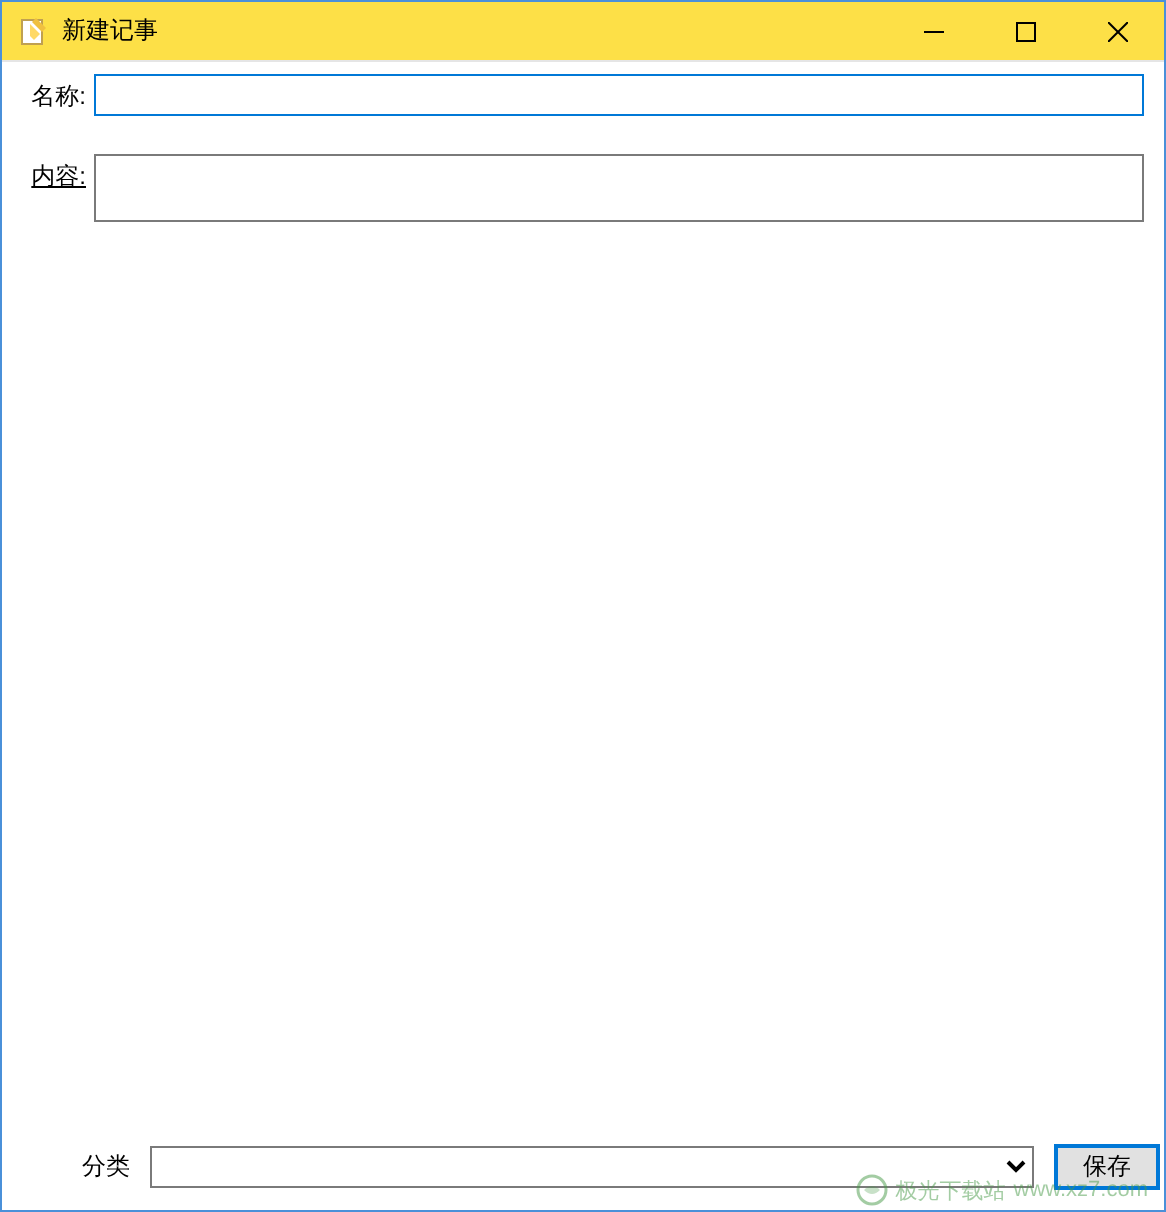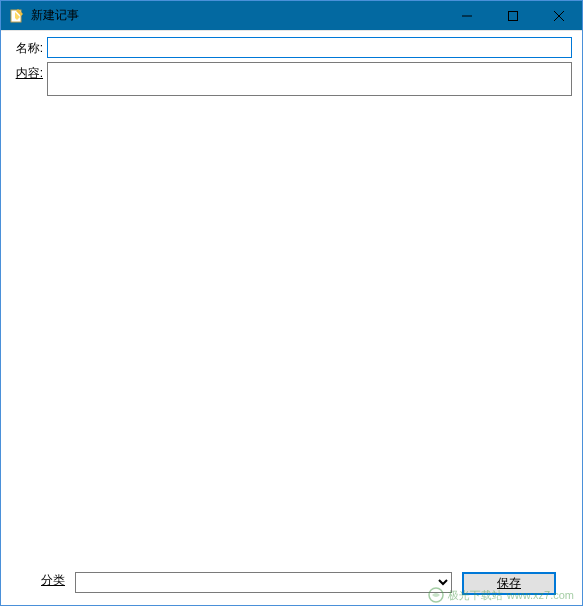--- a/index.html
+++ b/index.html
@@ -20,21 +20,21 @@
       width: 583px;
       height: 606px;
       border: 1px solid #4a90d9;
       background: #fff;
       display: flex;
       flex-direction: column;
       position: relative;
     }
     .titlebar {
       height: 30px;
-      background: #0369a1;
+      background: #fde047;
       display: flex;
       align-items: center;
       padding-left: 8px;
       border-bottom: 1px solid #e5e5e5;
     }
     .title-icon {
       width: 16px;
       height: 16px;
       display: inline-flex;
       align-items: center;
@@ -72,20 +72,21 @@
     .menu-item {
       padding: 2px 8px;
       cursor: pointer;
       font-size: 12px;
     }
     .form-area {
       flex: 1;
       display: flex;
       flex-direction: column;
       padding: 6px 10px 6px 10px;
+      gap: 15px;
     }
     .form-row {
       display: flex;
       align-items: flex-start;
       margin-bottom: 4px;
     }
     .form-label {
       width: 36px;
       text-align: right;
       padding-top: 3px;
@@ -133,40 +134,40 @@
     .content-textarea::-webkit-scrollbar-thumb {
       background: #cdcdcd;
     }
     .content-textarea::-webkit-scrollbar-button {
       background: #f0f0f0;
       height: 17px;
       display: block;
     }
     .bottom-row {
       display: flex;
-      padding: 8px 26px 10px 10px;
+      align-items: center;
+      padding: 8px 2px 10px 10px;
       gap: 6px;
-      text-decoration: underline;
     }
     .category-label {
       padding-left: 30px;
       padding-right: 4px;
       font-size: 12px;
     }
     .category-select {
       flex: 1;
       height: 21px;
       border: 1px solid #7a7a7a;
       background: #fff;
       font-size: 12px;
       font-family: inherit;
       padding: 0 2px;
     }
     .btn {
-      width: 94px;
+      width: 53px;
       height: 23px;
       border: 1px solid #7a7a7a;
       background: #e1e1e1;
       font-size: 12px;
       font-family: inherit;
       cursor: pointer;
       margin-left: 4px;
     }
     .btn.primary {
       border: 2px solid #0078d7;

